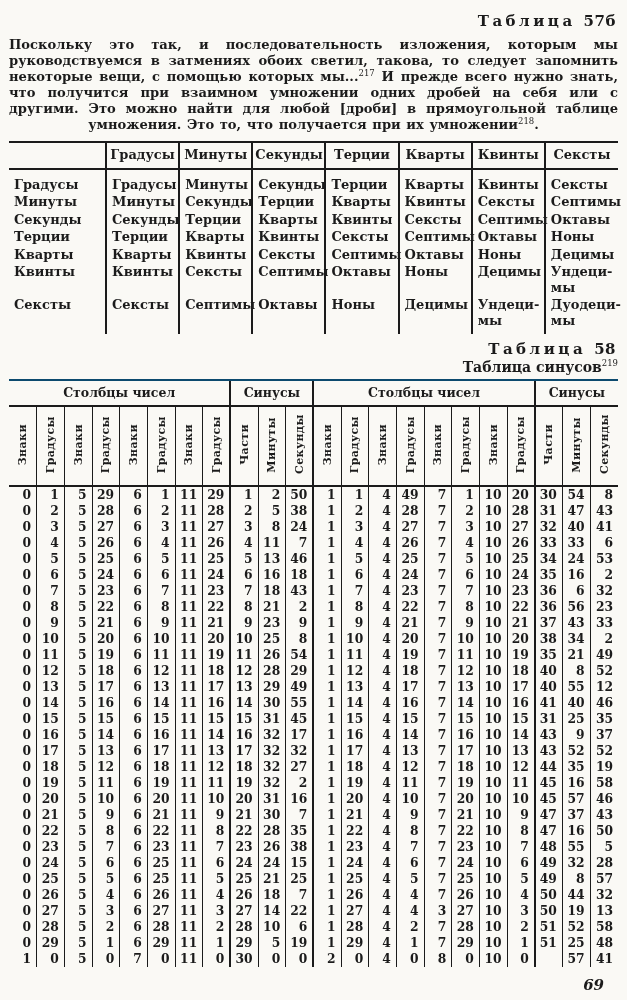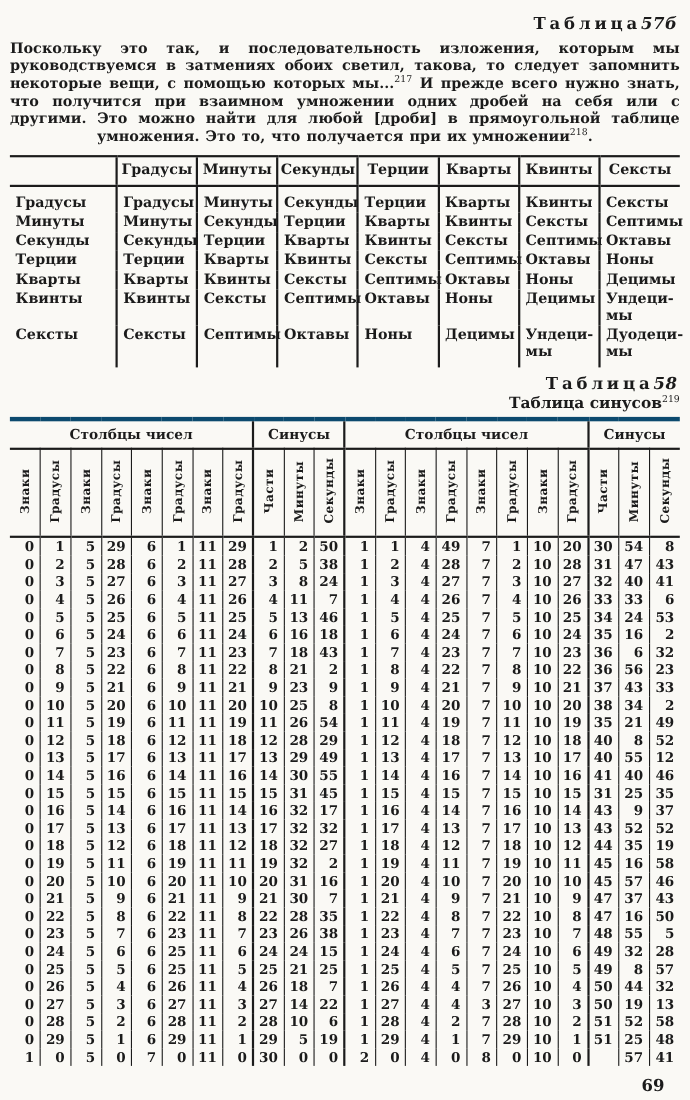--- a/index.html
+++ b/index.html
@@ -6,21 +6,21 @@
   body {
     width:627px; height:1000px;
     background:#faf9f5; color:#1b1b1b;
     font-family:"DejaVu Serif","Liberation Serif",serif;
     overflow:hidden;
   }
   .page { box-sizing:border-box; width:627px; height:1000px; padding:12px 9px 0 9px; }
 
   .t-label { text-align:right; font-weight:bold; font-size:15px; margin:0 2px 7px 0; }
   .spaced { letter-spacing:3.5px; }
-  .t-num { margin-left:0; letter-spacing:0.5px;font-style:italic; }
+  .t-num { margin-left:8px; letter-spacing:0.5px; }
 
   .intro {
     font-weight:bold; font-size:13.1px; line-height:15.9px;
     text-align:justify; text-align-last:center;
     margin:0 0 9px 0; word-spacing:1px;
   }
   sup.fn { font-size:8.5px; vertical-align:super; line-height:0; font-weight:normal; }
 
   
   table.mult { width:100%; border-collapse:collapse; table-layout:fixed; margin:0 0 6px 0; }
@@ -39,35 +39,35 @@
 
   
   .t58 { margin-bottom:1px; }
   .sine-title { text-align:right; font-weight:bold; font-size:14px; margin:0 0 4px 0; }
 
   
   table.sine { width:100%; border-collapse:collapse; table-layout:fixed; }
   .sine th, .sine td { font-weight:bold; padding:0; }
   .sine th.grp {
     font-size:12.5px; padding:4px 0 5px 0;
-    border-top:4px solid #0c4a6e; border-bottom:2px solid #1b1b1b;
+    border-top:2px solid #0c4a6e; border-bottom:2px solid #1b1b1b;
   }
   .sine th.vh { height:78px; vertical-align:middle; border-bottom:2px solid #1b1b1b; }
   .sine .vtxt {
     display:inline-block; writing-mode:vertical-rl; transform:rotate(180deg);
     font-size:11px; letter-spacing:0.4px; line-height:1;
   }
   .sine tbody td {
     font-size:12.3px; height:16px; line-height:16px;
     text-align:right; padding-right:5px; overflow:hidden;
   }
   .sine .bl1 { border-left:1px solid #1b1b1b; }
   .sine .bl2 { border-left:2px solid #1b1b1b; }
 
-  .pagenum { text-align:right; font-weight:bold; font-size:15px; padding:9px 14px 0 0; }
+  .pagenum { text-align:right; font-weight:bold; font-size:15px; padding:9px 14px 0 0;font-style:italic; }
 </style>
 </head>
 <body>
 
 <div class="page">
 
   <div class="t-label">
     <span class="spaced">Таблица</span><span class="t-num">57б</span>
   </div>
 

